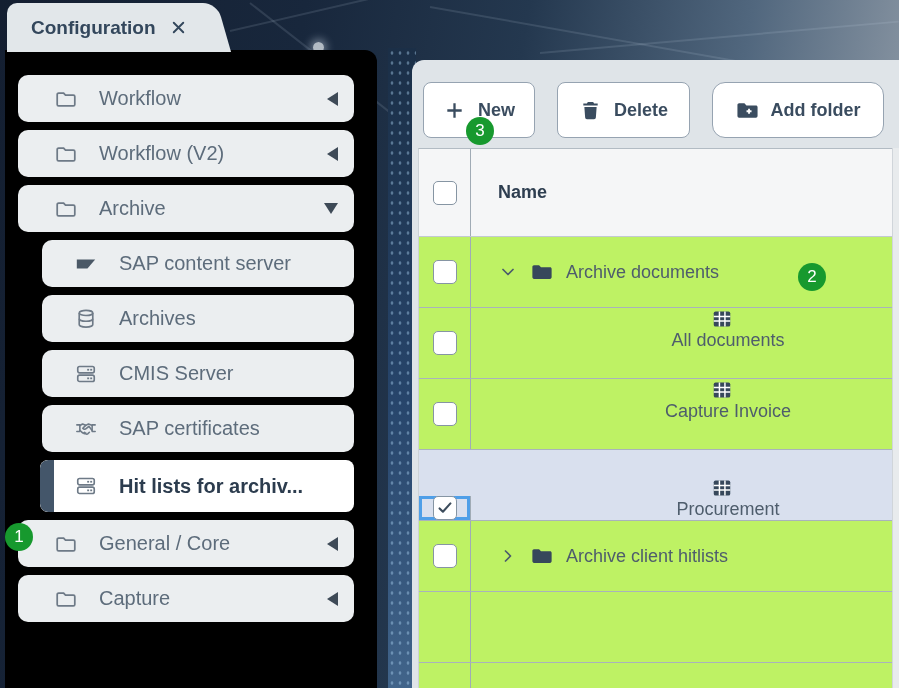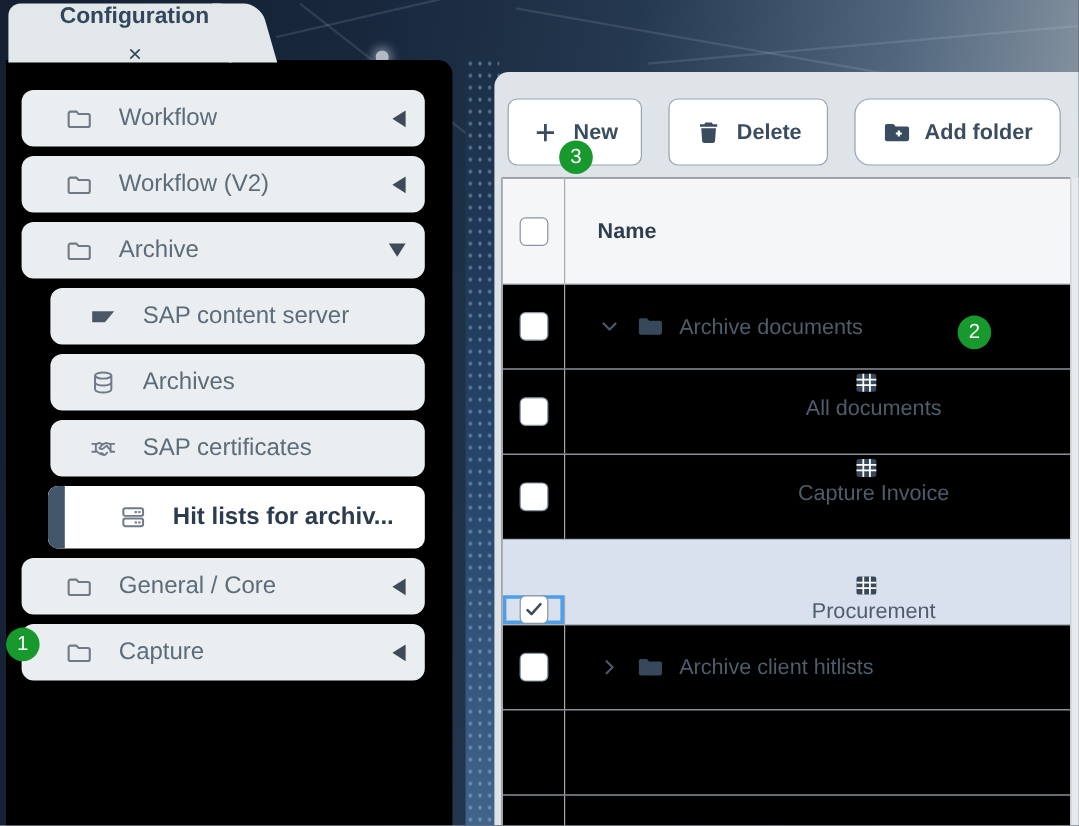--- a/index.html
+++ b/index.html
@@ -18,21 +18,21 @@
   .bg-dot { position:absolute; left:313px; top:42px; width:11px; height:11px; border-radius:50%;
             background:rgba(230,236,242,.75); box-shadow:0 0 8px 3px rgba(210,225,240,.45); }
   
   .gap { position:absolute; left:388px; top:48px; width:28px; bottom:0; z-index:1;
          background-image:radial-gradient(rgba(172,212,242,.42) 1px, rgba(172,212,242,0) 1.7px),
                           linear-gradient(to bottom,#1b2f47,#27456b 55%,#41648a);
          background-size:8px 10px, 100% 100%; }
 
   
   .tab { position:absolute; left:7px; top:3px; width:186px; height:49px; background:#e2e7ea;
-         border-radius:10px 10px 0 0; z-index:4; display:flex; align-items:center; padding-left:24px; gap:13px;flex-direction:column; }
+         border-radius:10px 10px 0 0; z-index:4; display:flex; align-items:center; padding-left:24px; gap:13px; }
   .tab::after { content:""; position:absolute; top:0; right:-24px; width:40px; height:100%;
                 background:#e2e7ea; border-radius:0 14px 0 0; transform:skewX(16deg); transform-origin:top left; }
   .tab-lbl { font-size:19px; font-weight:bold; color:#33475c; position:relative; z-index:1; }
   .tab-close { width:19px; height:19px; position:relative; z-index:1; }
 
   
   .sidebar { position:absolute; left:5px; top:50px; width:372px; height:638px; background:#000000;
              border-radius:0 12px 0 0; z-index:3; }
   .side-items { position:absolute; top:25px; left:0; right:0; display:flex; flex-direction:column;
                 gap:8px; padding:0 23px 0 13px; }
@@ -42,39 +42,39 @@
   .side-item .ico svg { width:100%; height:100%; display:block; }
   .side-item.child { margin-left:24px; }
   .side-item.child .ico { margin-left:33px; }
   .side-item .lbl { flex:1; white-space:nowrap; overflow:hidden; }
   .side-item .arrow { margin-left:auto; margin-right:16px; }
   .tri-left { width:0; height:0; border-top:7px solid transparent; border-bottom:7px solid transparent;
               border-right:11px solid #3e4a57; }
   .tri-down { width:0; height:0; border-left:7px solid transparent; border-right:7px solid transparent;
               border-top:11px solid #3e4a57; }
   .side-item.selected { background:#fff; height:52px; font-weight:bold; color:#2c3c4e;
-                        margin-left:22px; border-radius:8px; position:relative; overflow:hidden;padding-left:25px; }
+                        margin-left:22px; border-radius:8px; position:relative; overflow:hidden; }
   .side-item.selected .selbar { position:absolute; left:0; top:0; bottom:0; width:14px; background:#44566a;
                                 border-radius:8px 0 0 8px; }
   .side-item.selected .ico { margin-left:35px; color:#6e7a87; }
 
   
   .main { position:absolute; left:412px; top:60px; right:0; bottom:0; background:#dfe4e8;
           border-radius:12px 0 0 0; z-index:3; }
   .btn { position:absolute; top:22px; height:56px; background:#fff; border:1px solid #96a3b1;
          border-radius:8px; display:flex; align-items:center; justify-content:center; gap:12px;
          font-size:18px; font-weight:bold; color:#3a4c5f; cursor:pointer; }
   .btn .bico { width:23px; height:23px; color:#3a4c5f; flex:none; }
   .btn .bico svg { width:100%; height:100%; display:block; }
   #btn-new { left:11px; width:112px; }
   #btn-delete { left:145px; width:133px; }
   #btn-addfolder { left:300px; width:172px;border-radius:13px; }
 
   
-  .table { position:absolute; left:6px; top:88px; right:7px; bottom:0; background:#000000;
+  .table { position:absolute; left:6px; top:88px; right:7px; bottom:0; background:#bef264;
            border-top:1px solid #b2bbc3; border-left:1px solid #ccd2d7; display:flex; flex-direction:column; }
   .thead { height:88px; background:#f5f6f7; border-bottom:1px solid #c3cad1; display:flex; flex:none; }
   .trow { height:71px; border-bottom:1px solid #a9b3bc; display:flex; flex:none; }
   .trow:last-child { flex:1; border-bottom:none; height:auto; }
   .col-check { width:52px; flex:none; border-right:1px solid #a0abb5; display:flex;
                align-items:center; justify-content:center; }
   .col-name { flex:1; display:flex; align-items:center; font-size:18px; color:#4e5d6c; }
   .thead .col-name { font-weight:bold; color:#2e3e50; padding-left:27px; }
   .cb { width:24px; height:24px; background:#fff; border:1.5px solid #8695a3; border-radius:5px;
         display:flex; align-items:center; justify-content:center; }
@@ -165,20 +165,37 @@
               <g fill="none" stroke="currentColor" stroke-width="1.8">
                 <ellipse cx="12" cy="5.4" rx="7.4" ry="2.8"></ellipse>
                 <path d="M4.6 5.4v6.3c0 1.5 3.3 2.8 7.4 2.8s7.4-1.3 7.4-2.8V5.4"></path>
                 <path d="M4.6 11.7V18c0 1.5 3.3 2.8 7.4 2.8s7.4-1.3 7.4-2.8v-6.3"></path>
               </g>
             </svg>
           </span>
         <span class="lbl">Archives</span>
       </div>
 
+      <div class="side-item child">
+        <span class="ico">
+            <svg viewBox="0 0 24 24">
+              <g fill="none" stroke="currentColor" stroke-width="1.8">
+                <rect x="3" y="3.8" width="18" height="7" rx="2"></rect>
+                <rect x="3" y="13.2" width="18" height="7" rx="2"></rect>
+              </g>
+              <g fill="currentColor">
+                <rect x="13.3" y="6.4" width="2.1" height="1.9"></rect>
+                <rect x="16.6" y="6.4" width="2.1" height="1.9"></rect>
+                <rect x="13.3" y="15.8" width="2.1" height="1.9"></rect>
+                <rect x="16.6" y="15.8" width="2.1" height="1.9"></rect>
+              </g>
+            </svg>
+          </span>
+        <span class="lbl">CMIS Server</span>
+      </div>
 
       <div class="side-item child">
         <span class="ico">
             <svg viewBox="0 0 24 24">
               <g fill="none" stroke="currentColor" stroke-width="1.7" stroke-linejoin="round" stroke-linecap="round">
                 <path d="M2 7.5h3.3v7.2H2M22 7.5h-3.3v7.2H22"></path>
                 <path d="M5.3 8.2l3-1.6 3.4 1.4 3-1.4 3.6 1.2"></path>
                 <path d="M11.7 8l-3.2 3.2c1.1 1.4 2.6 1.4 4 .2l2.6-2.3 3.4 4.2"></path>
                 <path d="M5.3 13.4l2.4 2.3c.9.9 2 .9 2.8 0M9.1 16.4c.8.9 1.9.9 2.7 0M11.6 17.2c.8.8 1.8.7 2.5-.1l1.6-1.6"></path>
               </g>

